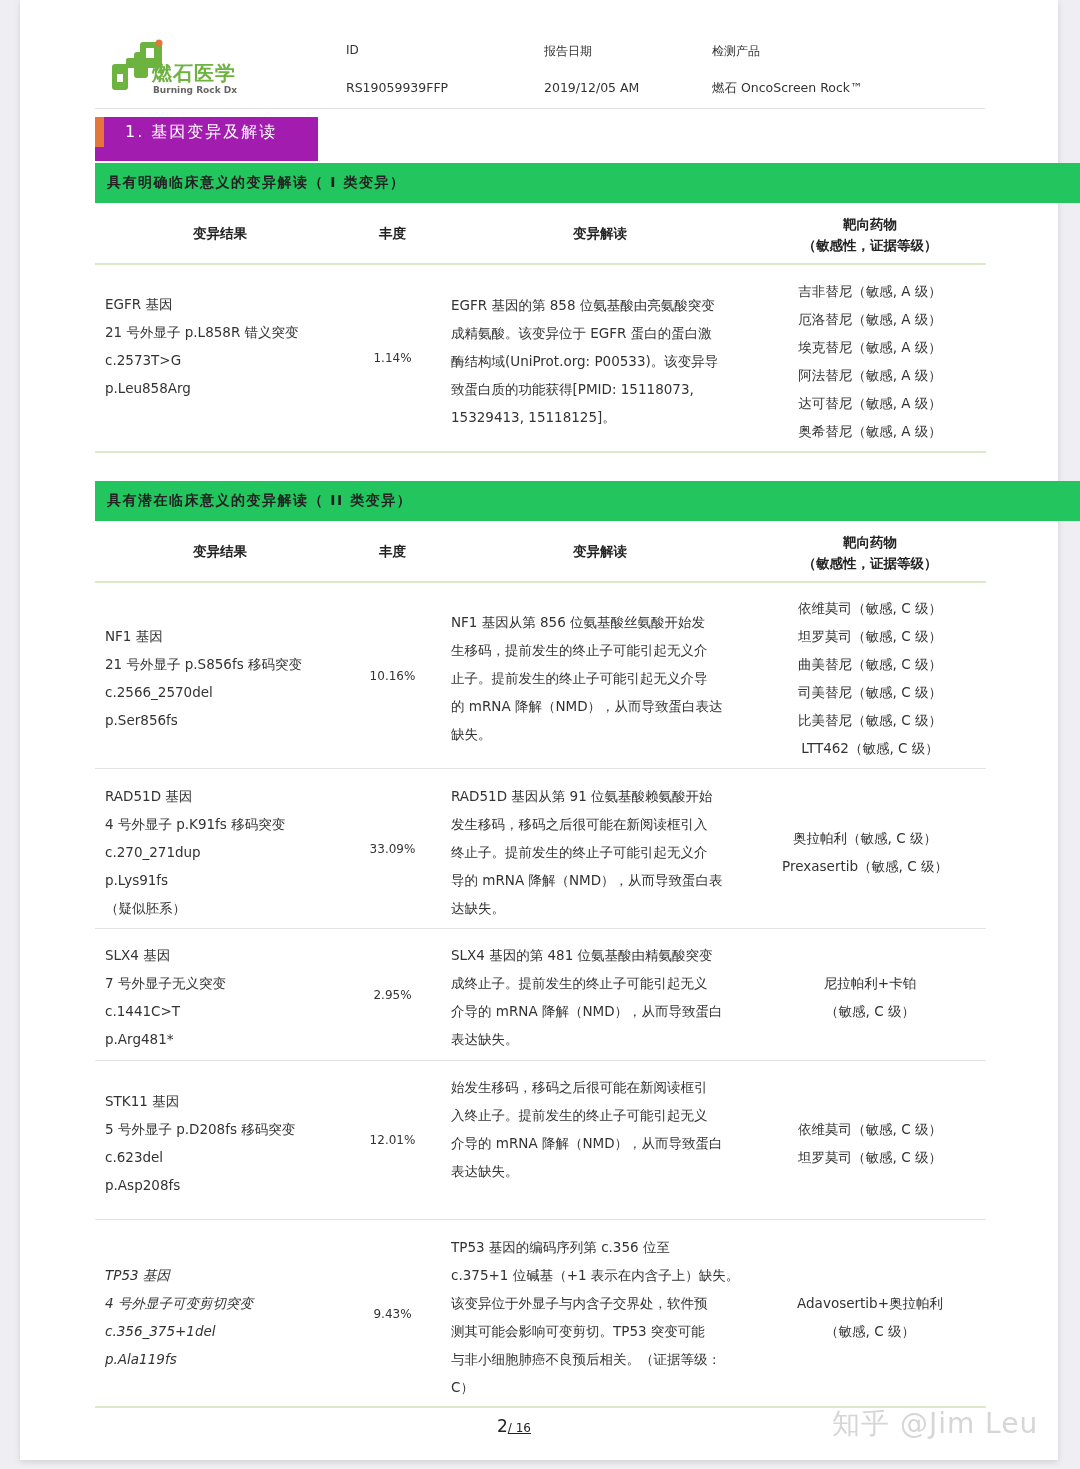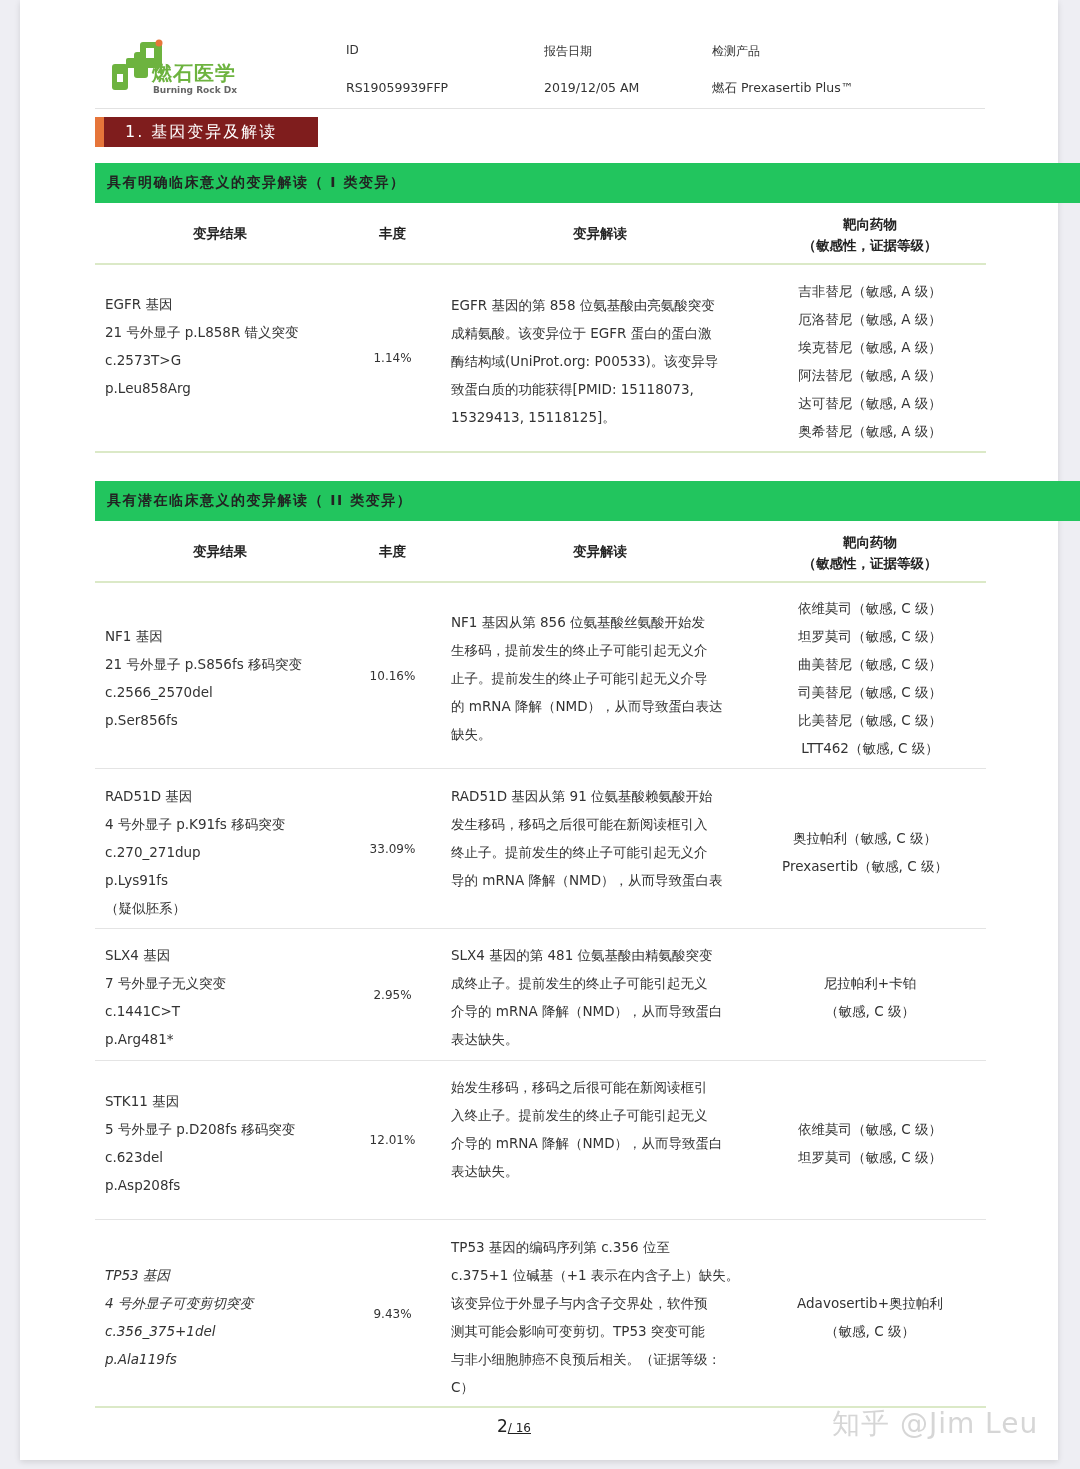--- a/index.html
+++ b/index.html
@@ -4,21 +4,21 @@
 <style>
   html,body{margin:0;padding:0;}
   body{width:1080px;height:1469px;background:#eeeef3;font-family:"DejaVu Sans","Liberation Sans",sans-serif;color:#333;position:relative;overflow:hidden;}
   .paper{position:absolute;left:20px;top:0;width:1038px;height:1460px;background:#fff;box-shadow:0 2px 6px rgba(0,0,0,0.12);}
   .logo{position:absolute;left:110px;top:40px;width:140px;height:60px;}
   .logo-cn{position:absolute;left:152px;top:60px;font-size:20px;font-weight:bold;color:#6db33f;letter-spacing:1px;}
   .logo-en{position:absolute;left:153px;top:85px;font-size:9px;font-weight:bold;color:#666;}
   .meta-label{position:absolute;top:43px;font-size:12px;color:#333;}
   .meta-value{position:absolute;top:80px;font-size:12.5px;color:#333;}
   .head-rule{position:absolute;left:95px;top:108px;width:890px;height:1px;background:#e2e2e2;}
-  .section-tag{position:absolute;left:95px;top:117px;width:223px;height:30px;background:#7f1d1d;}
+  .section-tag{position:absolute;left:95px;top:117px;width:223px;height:44px;background:#a21caf;}
   .section-tag .bar{position:absolute;left:0;top:0;width:9px;height:30px;background:#e6753a;}
   .section-tag .txt{position:absolute;left:30px;top:5px;font-size:16px;color:#fff;letter-spacing:2px;}
   .cat-bar{position:absolute;left:95px;width:1060px;height:40px;background:#22c55e;}
   .cat-bar .txt{position:absolute;left:12px;top:11px;font-size:14px;font-weight:bold;color:#222;letter-spacing:1.5px;}
   .th{position:absolute;font-size:13.5px;font-weight:bold;color:#222;text-align:center;}
   .green-rule{position:absolute;left:95px;width:891px;height:2px;background:#dbe9c7;}
   .gray-rule{position:absolute;left:95px;width:891px;height:1px;background:#e4e4e4;}
   .cell{position:absolute;font-size:13.5px;color:#333;line-height:28px;}
   .cell div{white-space:nowrap;}
   .abund{position:absolute;left:345px;width:95px;text-align:center;font-size:12px;color:#333;}
@@ -43,21 +43,21 @@
   <circle cx="51" cy="5" r="3.5" fill="#e6753a"></circle>
 </svg>
 <div class="logo-cn">燃石医学</div>
 <div class="logo-en">Burning Rock Dx</div>
 
 <div class="meta-label" style="left:346px;">ID</div>
 <div class="meta-value" style="left:346px;">RS19059939FFP</div>
 <div class="meta-label" style="left:544px;">报告日期</div>
 <div class="meta-value" style="left:544px;">2019/12/05 AM</div>
 <div class="meta-label" style="left:712px;">检测产品</div>
-<div class="meta-value" style="left:712px;">燃石 Prexasertib Plus™</div>
+<div class="meta-value" style="left:712px;">燃石 OncoScreen Rock™</div>
 <div class="head-rule"></div>
 
 <div class="section-tag">
   <div class="bar"></div>
   <div class="txt">1. 基因变异及解读</div>
 </div>
 
 <div class="cat-bar" style="top:163px;">
   <div class="txt">具有明确临床意义的变异解读（ I 类变异）</div>
 </div>
@@ -136,20 +136,21 @@
     <div>c.270_271dup</div>
     <div>p.Lys91fs</div>
     <div>（疑似胚系）</div>
 </div>
 <div class="abund" style="top:842px;">33.09%</div>
 <div class="cell" style="left:451px;top:782px;">
   <div>RAD51D 基因从第 91 位氨基酸赖氨酸开始</div>
     <div>发生移码，移码之后很可能在新阅读框引入</div>
     <div>终止子。提前发生的终止子可能引起无义介</div>
     <div>导的 mRNA 降解（NMD），从而导致蛋白表</div>
+    <div>达缺失。</div>
 </div>
 <div class="drugs" style="left:765px;width:200px;top:824px;">
   <div>奥拉帕利（敏感, C 级）</div>
     <div>Prexasertib（敏感, C 级）</div>
 </div>
 <div class="gray-rule" style="top:928px;"></div>
 
 <div class="cell" style="left:105px;top:941px;">
   <div>SLX4 基因</div>
     <div>7 号外显子无义突变</div>

